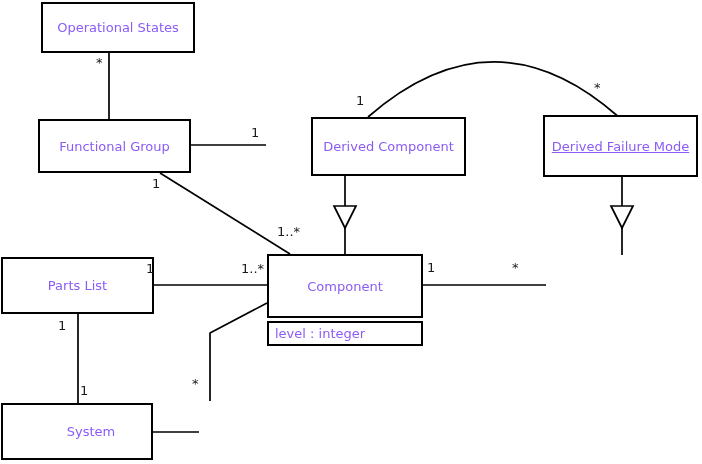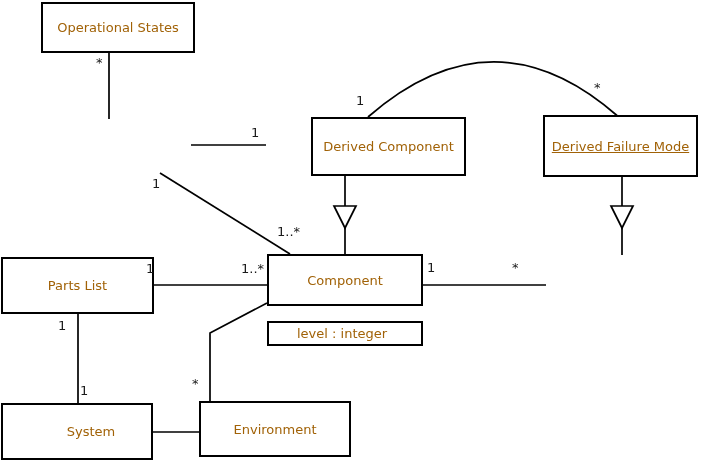--- a/index.html
+++ b/index.html
@@ -18,41 +18,41 @@
   }
   .node {
     position: absolute;
     box-sizing: border-box;
     border: 2px solid #000000;
     background: #ffffff;
     display: flex;
     align-items: center;
     justify-content: center;
     font-size: 13px;
-    color: #a16207;
+    color: #8b5cf6;
     white-space: nowrap;
   }
   .attr-compartment {
     justify-content: flex-start;
-    padding-left: 28px;
+    padding-left: 6px;
   }
   .mult {
     position: absolute;
     font-size: 13px;
     color: #1a1a1a;
     line-height: 14px;
     white-space: nowrap;
   }
   
   #n-opstates  { left: 41px;  top: 2px;   width: 154px; height: 51px; }
   #n-fgroup    { left: 38px;  top: 119px; width: 153px; height: 54px; }
   #n-dcomp     { left: 266px; top: 117px; width: 155px; height: 59px; margin-left: 45px; }
   #n-dfmode    { left: 543px; top: 115px; width: 155px; height: 62px; text-decoration: underline; }
   #n-partslist { left: 1px;   top: 257px; width: 153px; height: 57px; }
-  #n-comp-main { left: 267px; top: 254px; width: 156px; height: 52px; }
+  #n-comp-main { left: 267px; top: 254px; width: 156px; height: 64px; }
   #n-comp-attr { left: 267px; top: 321px; width: 156px; height: 25px; }
   #n-fmode     { left: 546px; top: 255px; width: 153px; height: 56px; }
   #n-system    { left: 1px;   top: 403px; width: 152px; height: 57px; padding-left: 28px; }
   #n-env       { left: 199px; top: 401px; width: 152px; height: 56px; }
   
   #m-op-star        { left: 96px;  top: 56px;  }
   #m-fg-dc-1        { left: 251px; top: 126px; }
   #m-fg-comp-1      { left: 152px; top: 177px; }
   #m-fg-comp-many   { left: 277px; top: 225px; }
   #m-arc-1          { left: 356px; top: 94px;  }
@@ -89,20 +89,23 @@
     <g stroke="#000000" stroke-width="1.7" fill="#ffffff">
       <polygon points="334,206 356,206 345,228"></polygon>
       <polygon points="611,206 633,206 622,228"></polygon>
     </g>
   </svg>
 
   <div class="node" id="n-opstates">
     <span>Operational States</span>
   </div>
 
+  <div class="node" id="n-fgroup">
+    <span>Functional Group</span>
+  </div>
 
   <div class="node" id="n-dcomp">
     <span>Derived Component</span>
   </div>
 
   <div class="node" id="n-dfmode">
     <span>Derived Failure Mode</span>
   </div>
 
   <div class="node" id="n-partslist">
@@ -115,23 +118,20 @@
 
   <div class="node attr-compartment" id="n-comp-attr">
     <span>level : integer</span>
   </div>
 
 
   <div class="node" id="n-system">
     <span>System</span>
   </div>
 
-  <div class="node" id="n-env">
-    <span>Environment</span>
-  </div>
 
   <span class="mult" id="m-op-star">*</span>
   <span class="mult" id="m-fg-dc-1">1</span>
   <span class="mult" id="m-fg-comp-1">1</span>
   <span class="mult" id="m-fg-comp-many">1..*</span>
   <span class="mult" id="m-arc-1">1</span>
   <span class="mult" id="m-arc-star">*</span>
   <span class="mult" id="m-pl-comp-1">1</span>
   <span class="mult" id="m-pl-comp-many">1..*</span>
   <span class="mult" id="m-comp-fm-1">1</span>

